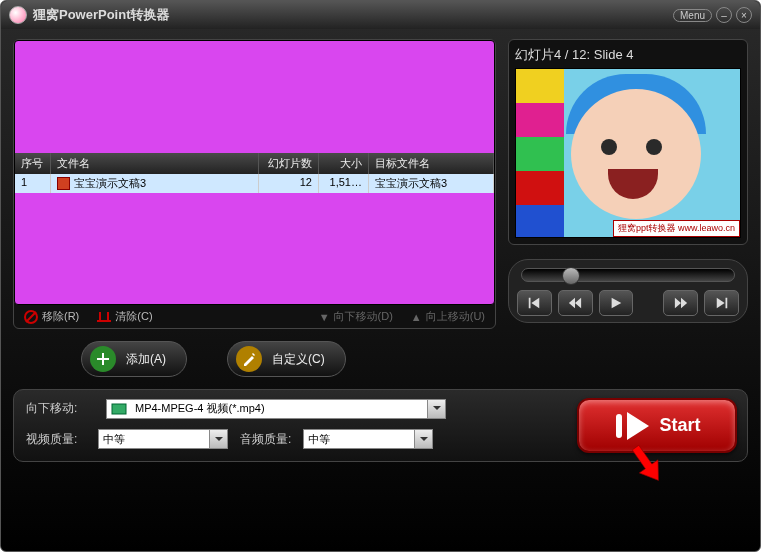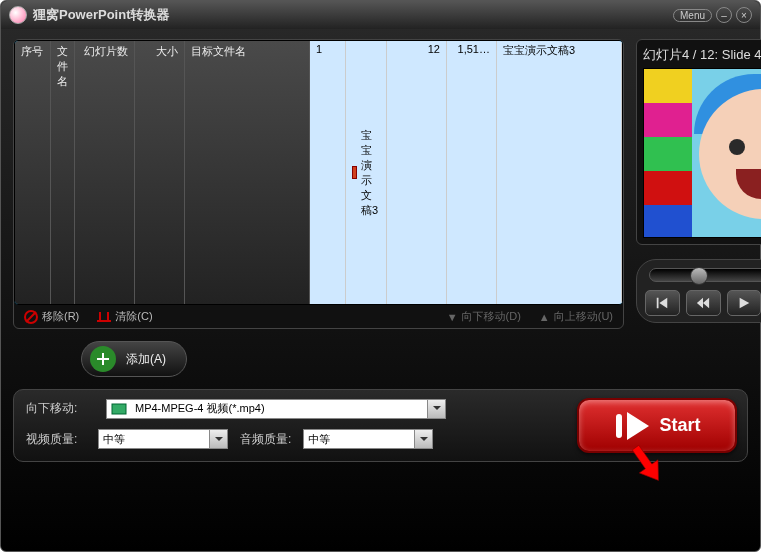--- a/index.html
+++ b/index.html
@@ -6,21 +6,21 @@
   body { background: #fff; width: 761px; height: 552px; overflow: hidden; font-size: 12px; }
   .window { width: 761px; height: 552px; background: linear-gradient(#2a2a2a, #000); border: 1px solid #555; border-radius: 6px; display: flex; flex-direction: column; }
   .titlebar { height: 28px; display: flex; align-items: center; padding: 4px 8px; color: #ddd; background: linear-gradient(#555, #222); border-radius: 6px 6px 0 0; }
   .titlebar .logo { width: 18px; height: 18px; border-radius: 50%; background: radial-gradient(circle at 35% 35%, #fff, #f7a); margin-right: 6px; border:1px solid #aaa;}
   .titlebar .title { font-weight: bold; font-size: 13px; }
   .titlebar .spacer { flex: 1; }
   .titlebar .menu-btn { border:1px solid #888; border-radius:8px; padding:0 6px; font-size:10px; color:#ccc; cursor:pointer;}
   .titlebar .win-btn { width: 16px; height: 16px; border:1px solid #888; border-radius:50%; color:#ccc; display:flex; align-items:center; justify-content:center; font-size:10px; margin-left:4px; cursor:pointer;}
   .main-area { display:flex; padding:10px 12px 4px 12px; gap:12px; }
   .file-panel { flex:1; background:#111; border:1px solid #444; border-radius:6px; display:flex; flex-direction:column; height:290px;}
-  .table { flex:1; background:#0ea5e9; border:1px solid #000; border-radius:4px; overflow:hidden; display:flex; flex-direction:row;justify-content:center;}
+  .table { flex:1; background:#d946ef; border:1px solid #000; border-radius:4px; overflow:hidden; display:flex; flex-direction:column;justify-content:center;}
   .thead { display:flex; background:linear-gradient(#4a4a4a,#222); color:#eee; font-size:11px; }
   .thead div { padding:3px 6px; border-right:1px solid #555;}
   .col-idx{width:36px;} .col-name{flex:1;} .col-slides{width:60px;text-align:right;} .col-size{width:50px;text-align:right;} .col-target{width:125px;}
   .trow { display:flex; background:#cfe8ff; font-size:11px; color:#000;}
   .trow div{ padding:2px 6px; border-right:1px solid #ccc;}
   .trow .col-name{display:flex;align-items:center;gap:4px;}
   .ppt-icon{width:13px;height:13px;background:#d04020;border:1px solid #800;display:inline-block;}
   .list-toolbar{display:flex;gap:18px;padding:4px 10px;color:#bbb;font-size:11px;align-items:center;}
   .list-toolbar .lt-btn{display:flex;align-items:center;gap:4px;cursor:pointer;}
   .no-icon{width:14px;height:14px;border:2px solid #c00;border-radius:50%;position:relative;}
@@ -136,20 +136,22 @@
               <span class="s2"></span>
               <span class="s3"></span>
               <span class="s4"></span>
               <span class="s5"></span>
             </div>
           <div class="beanie"></div>
             <div class="face"></div>
             <div class="eye l"></div>
             <div class="eye r"></div>
             <div class="mouth"></div>
+          <div class="wm">狸窝ppt转换器
+www.leawo.cn</div>
         </div>
       </div>
       <div class="player-controls">
         <div class="seek">
             <div class="seek-thumb"></div>
           </div>
         <div class="pc-row">
           <div class="pc-btn">
               <svg viewBox="0 0 16 16">
                 <path d="M2 2h2v12H2zM14 2L5 8l9 6z"></path>
@@ -182,20 +184,28 @@
   </div>
 
   <div class="mid-buttons">
     <div class="big-pill">
       <div class="bp-icon bp-add">
           <svg width="16" height="16" viewBox="0 0 16 16" fill="#fff">
             <path d="M7 2h2v5h5v2H9v5H7V9H2V7h5z"></path>
           </svg>
         </div>
       <span>添加(A)</span>
+    </div>
+    <div class="big-pill">
+      <div class="bp-icon bp-custom">
+          <svg width="16" height="16" viewBox="0 0 16 16" fill="#fff">
+            <path d="M3 13l8-8 2 2-8 8H3zM12 2l2 2-1 1-2-2z"></path>
+          </svg>
+        </div>
+      <span>自定义(C)</span>
     </div>
   </div>
 
   <div class="settings-panel">
     <div class="lbl">向下移动:</div>
     <div class="combo" style="grid-column:2;width:340px">
       <svg class="ic" viewBox="0 0 16 16">
           <rect x="1" y="3" width="14" height="10" fill="#3a6" stroke="#063"></rect>
         </svg>
       <span class="txt">MP4-MPEG-4 视频(*.mp4)</span>

